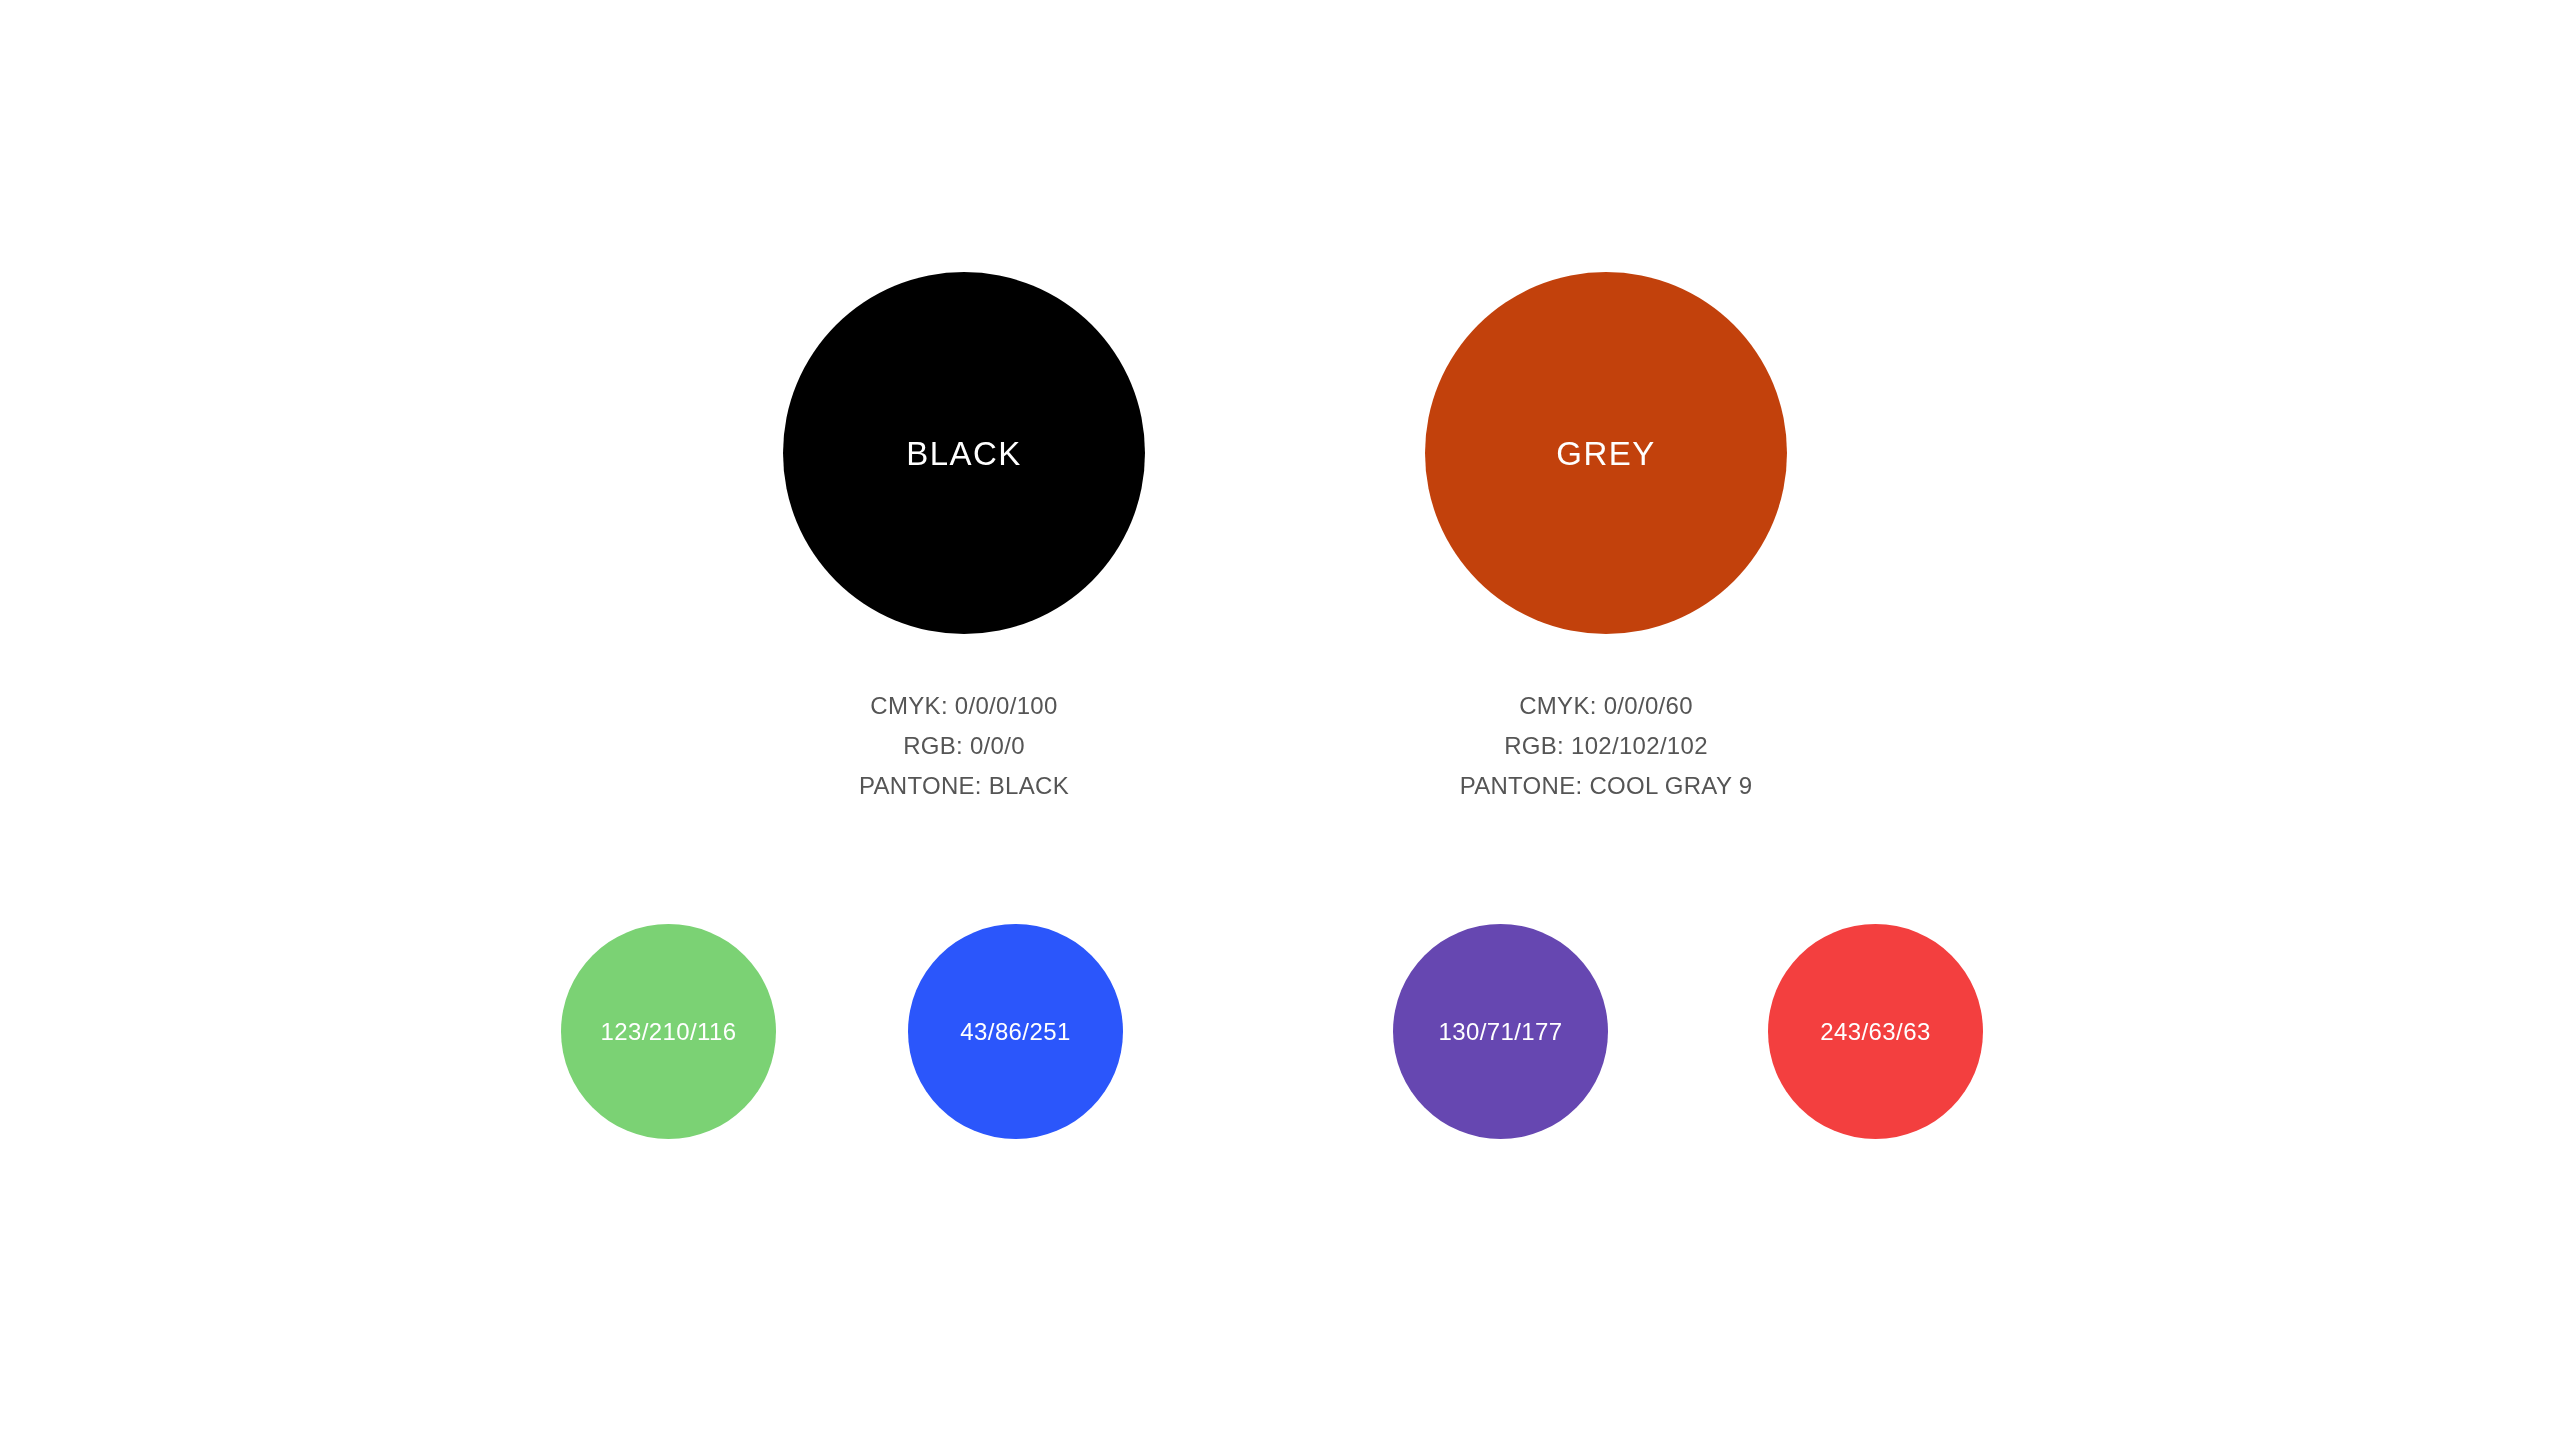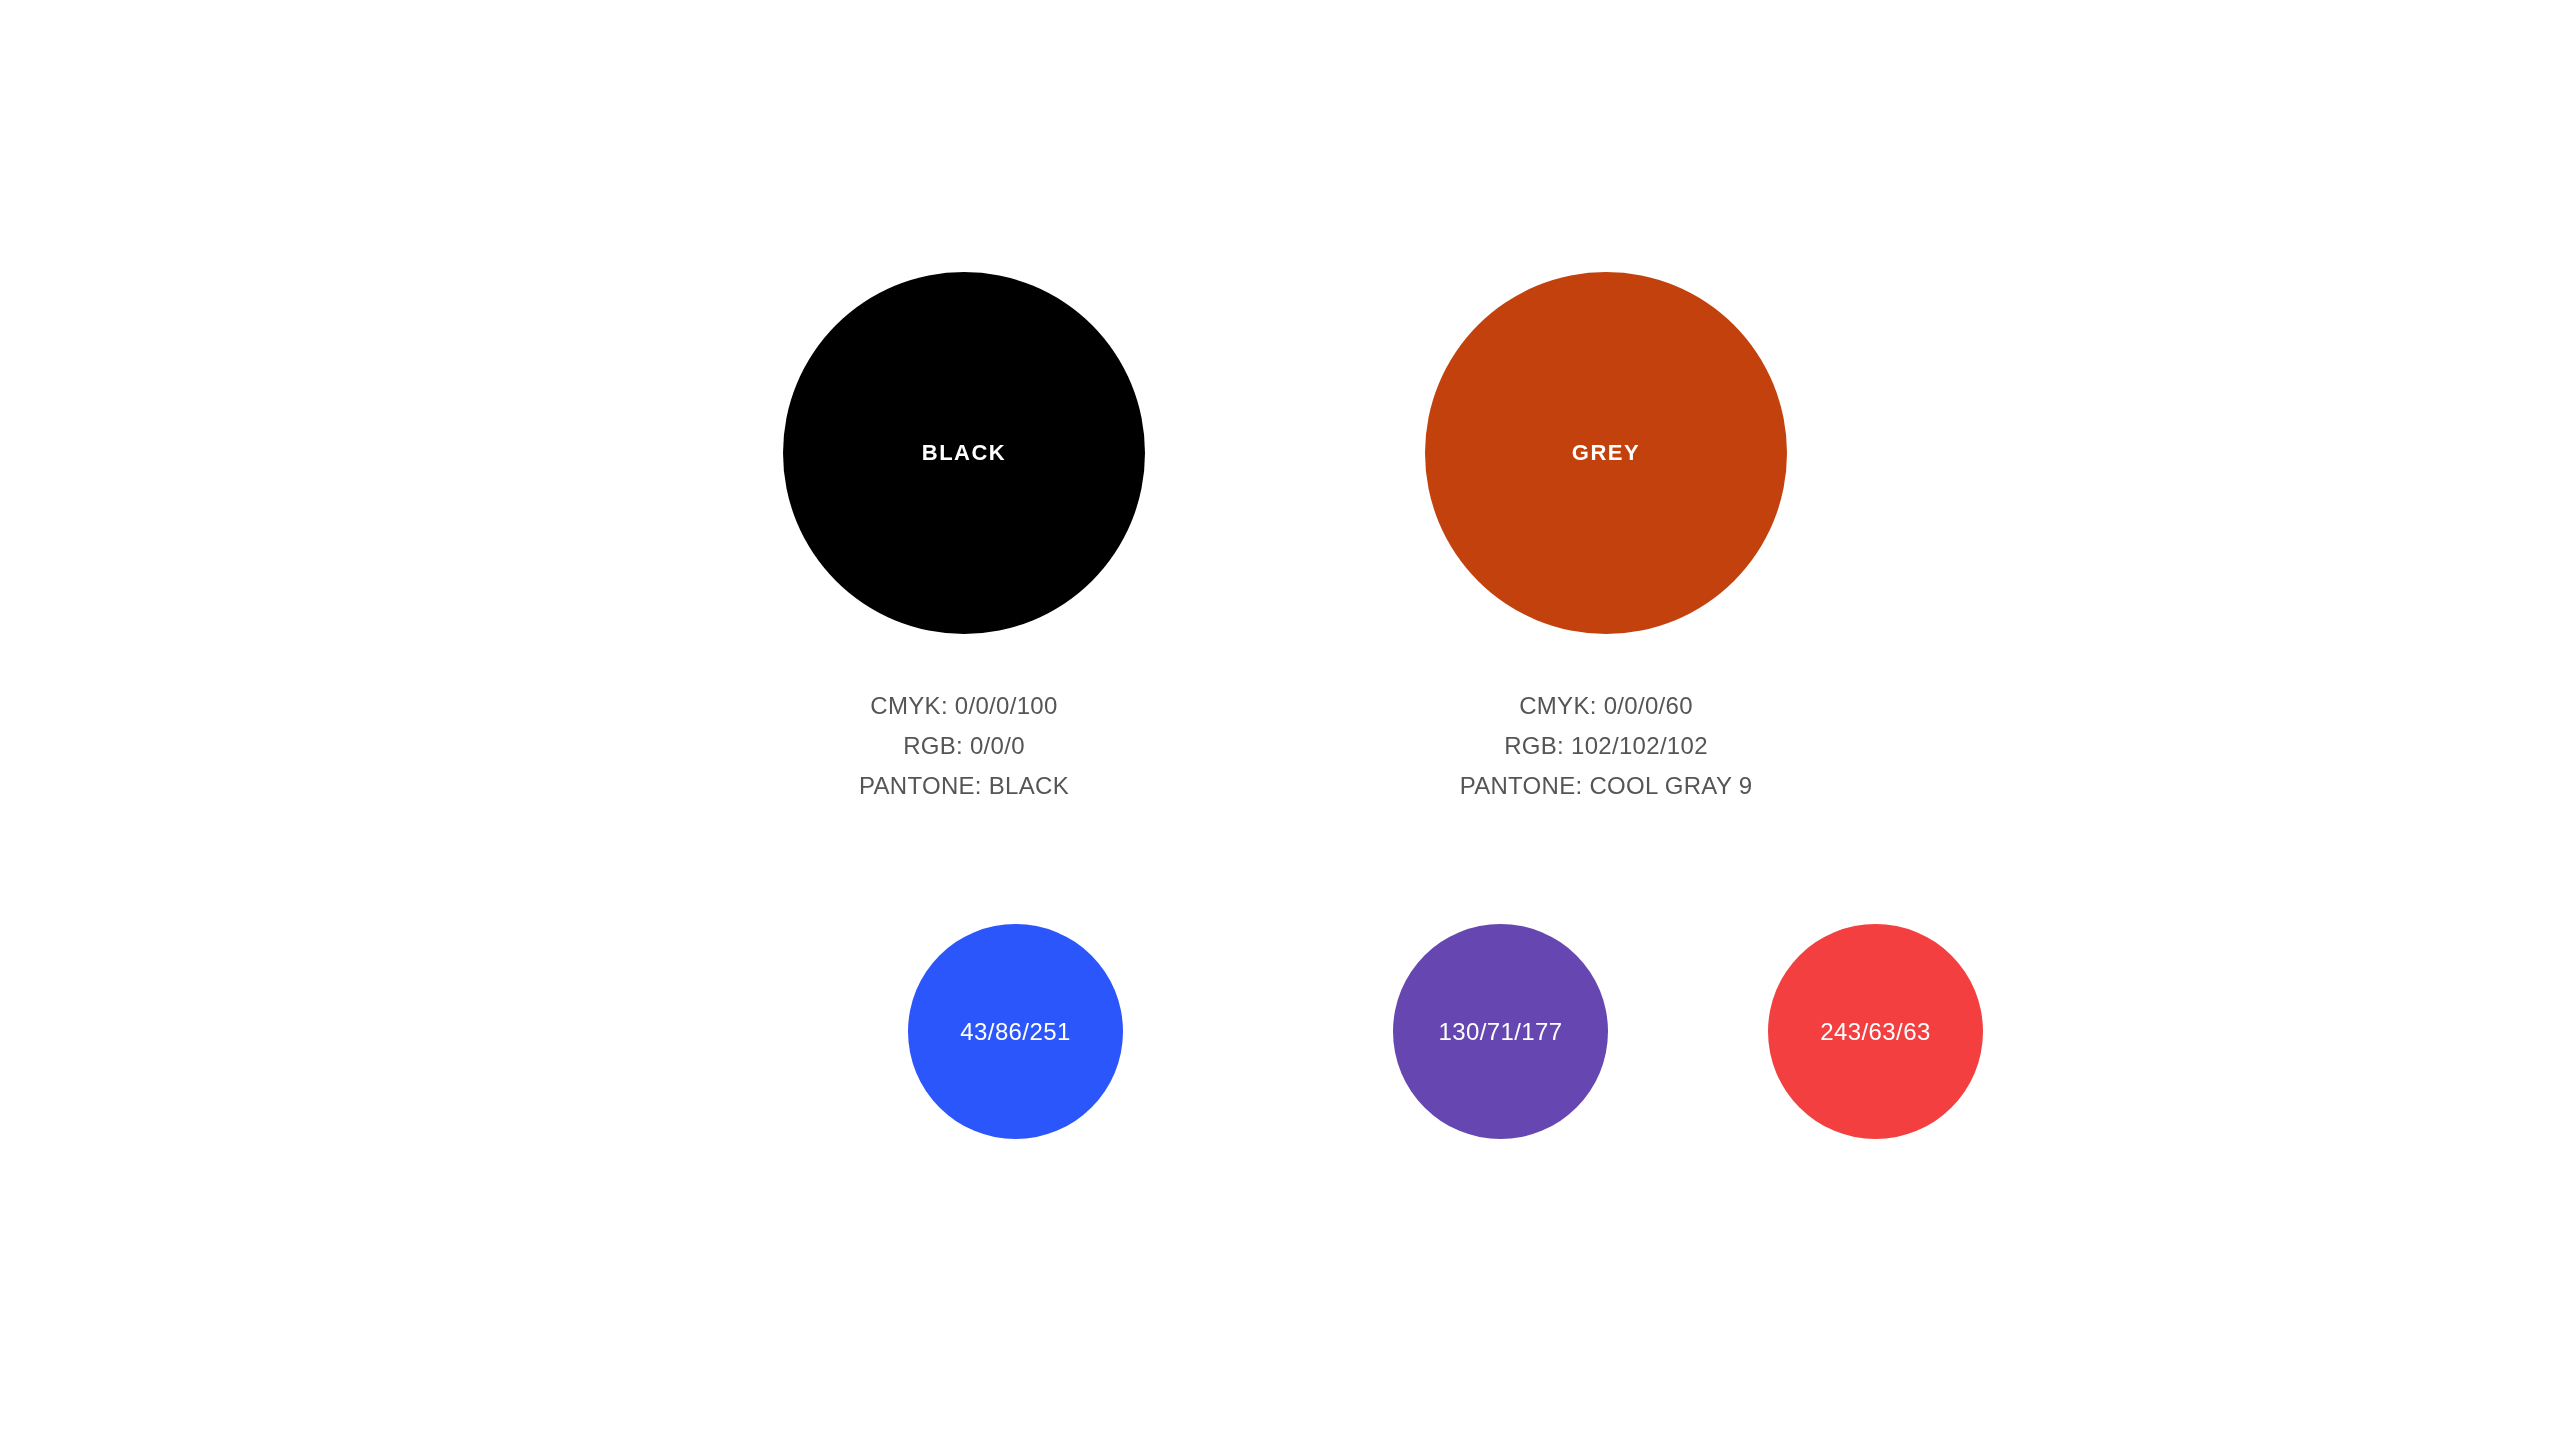--- a/index.html
+++ b/index.html
@@ -28,23 +28,23 @@
   .primary-swatch .disc {
     width: 362px;
     height: 362px;
     border-radius: 50%;
     display: flex;
     align-items: center;
     justify-content: center;
   }
   .primary-swatch .disc-label {
     color: #ffffff;
-    font-size: 22px;
+    font-size: 33px;
     letter-spacing: 1.5px;
-    font-weight: 700;
+    font-weight: 400;
     line-height: 1;
   }
   .primary-swatch .spec-block {
     margin-top: 52px;
     text-align: center;
     color: #555555;
     font-size: 24px;
     line-height: 40px;
     letter-spacing: 0.3px;
     font-weight: 400;
@@ -99,20 +99,23 @@
     <div class="disc" style="background-color: #c2410c;">
       <span class="disc-label">GREY</span>
     </div>
     <div class="spec-block">
       <div>CMYK: 0/0/0/60</div>
       <div>RGB: 102/102/102</div>
       <div>PANTONE: COOL GRAY 9</div>
     </div>
   </div>
 
+  <div class="accent-swatch" id="accent-green" style="background-color: rgb(123, 210, 116);">
+    <span class="accent-label">123/210/116</span>
+  </div>
 
   <div class="accent-swatch" id="accent-blue" style="background-color: rgb(43, 86, 251);">
     <span class="accent-label">43/86/251</span>
   </div>
 
   <div class="accent-swatch" id="accent-purple" style="background-color: rgb(102, 71, 177);">
     <span class="accent-label">130/71/177</span>
   </div>
 
   <div class="accent-swatch" id="accent-red" style="background-color: rgb(243, 63, 63);">

